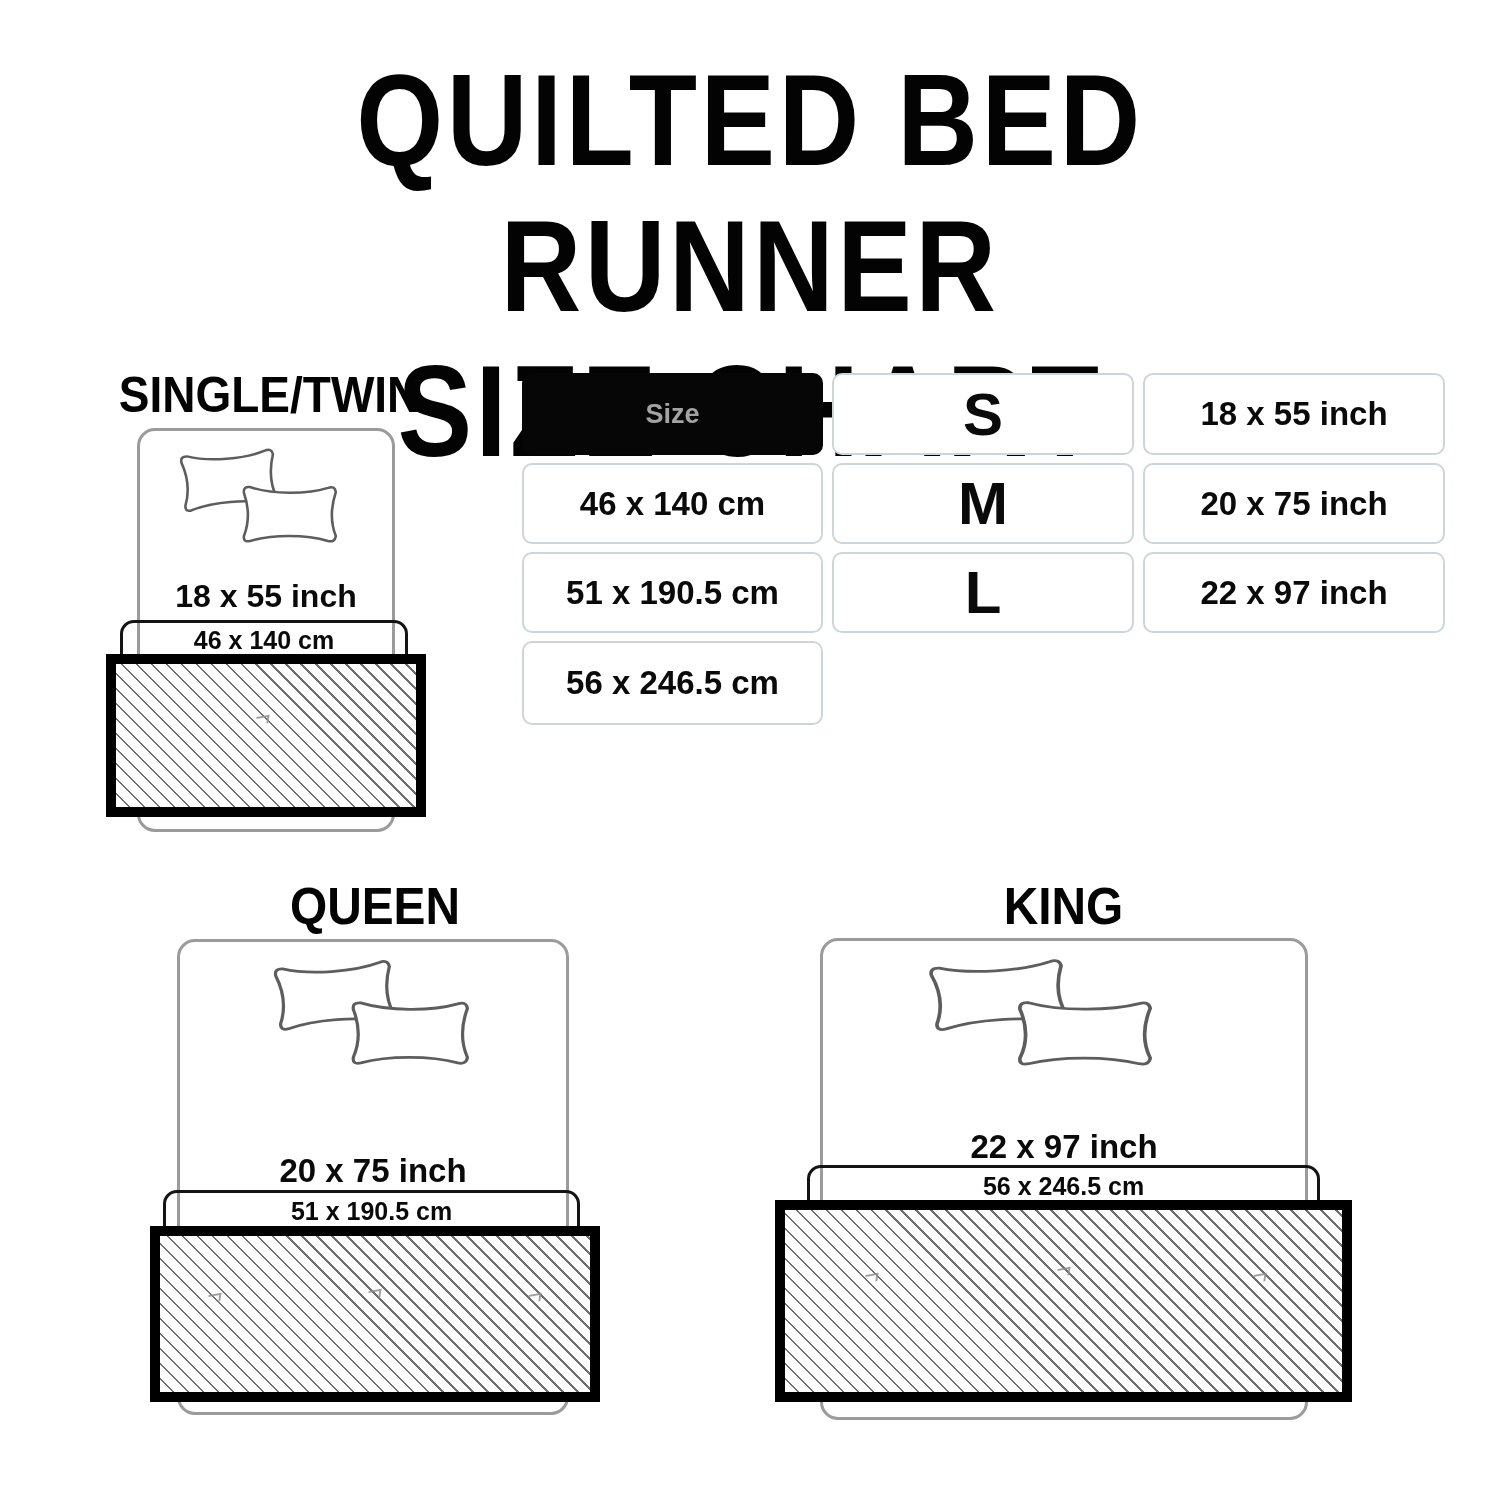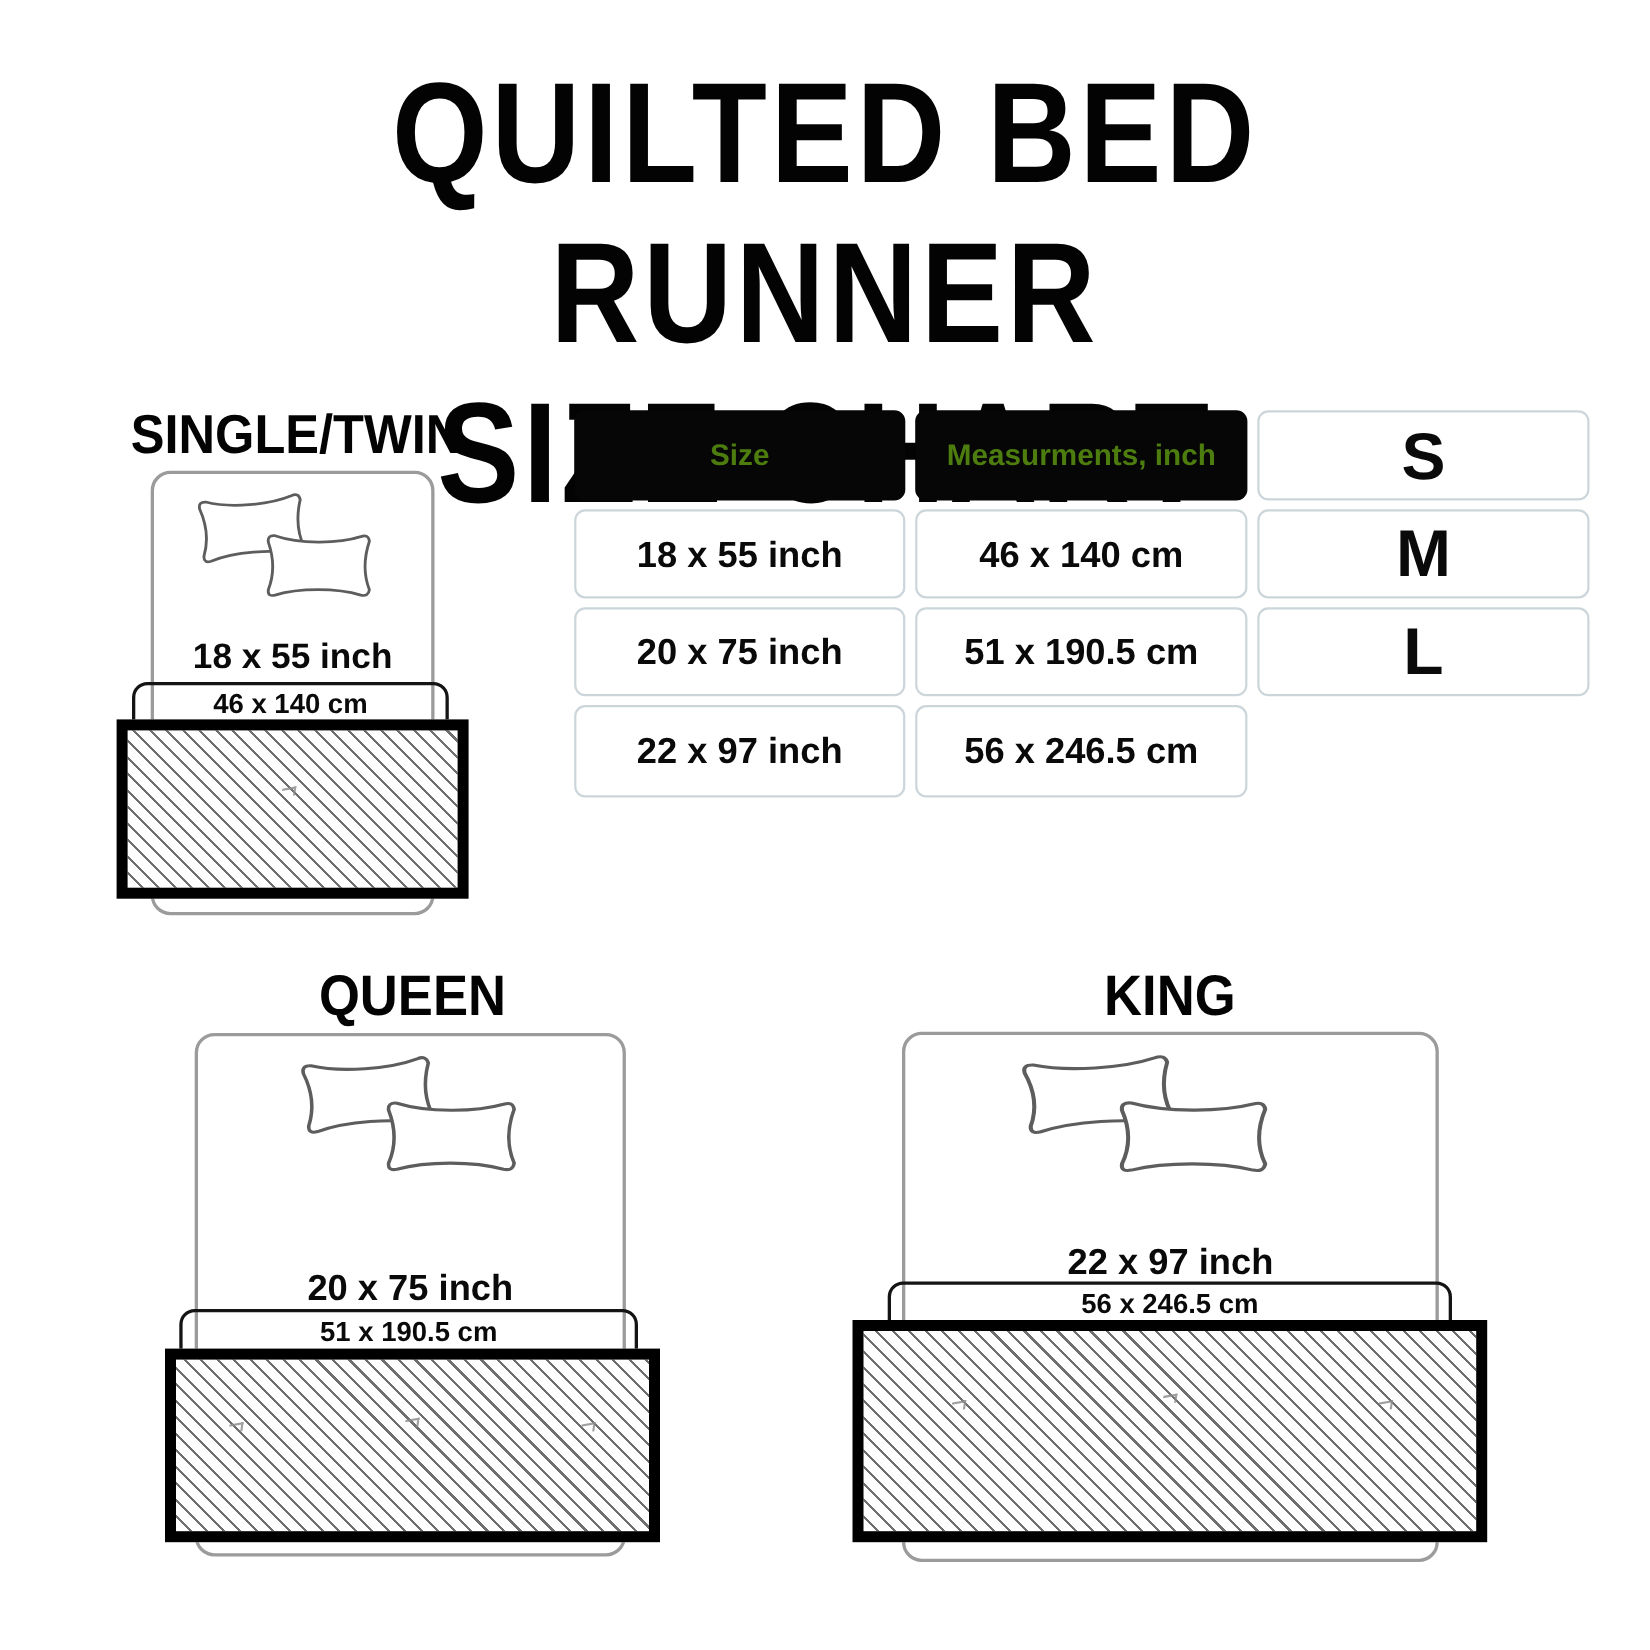--- a/index.html
+++ b/index.html
@@ -31,21 +31,21 @@
     left: 522px; top: 373px;
     display: grid;
     grid-template-columns: 301px 302px 302px;
     grid-template-rows: 82px 81px 81px 84px;
     column-gap: 9px;
     row-gap: 8px;
   }
   .th {
     background: #060606;
     border-radius: 10px;
-    color: #4d7c0f;
+    color: #a3a3a3;
     display: flex; align-items: center; justify-content: center;
     font-weight: 700;
     font-size: 27px;
   }
   .td {
     background: #ffffff;
     border: 2px solid #ccd6da;
     border-radius: 10px;
     display: flex; align-items: center; justify-content: center;
     font-weight: 700;
@@ -118,21 +118,20 @@
 </head>
 <body>
 
 <h1 class="main-title">
   <span class="tline">QUILTED BED RUNNER</span>
   <span class="tline">SIZE CHART</span>
 </h1>
 
 <div class="size-table">
   <div class="th">Size</div>
-  <div class="th">Measurments, inch</div>
 
   <div class="td size-cell">S</div>
   <div class="td">18 x 55 inch</div>
   <div class="td">46 x 140 cm</div>
 
   <div class="td size-cell">M</div>
   <div class="td">20 x 75 inch</div>
   <div class="td">51 x 190.5 cm</div>
 
   <div class="td size-cell">L</div>

